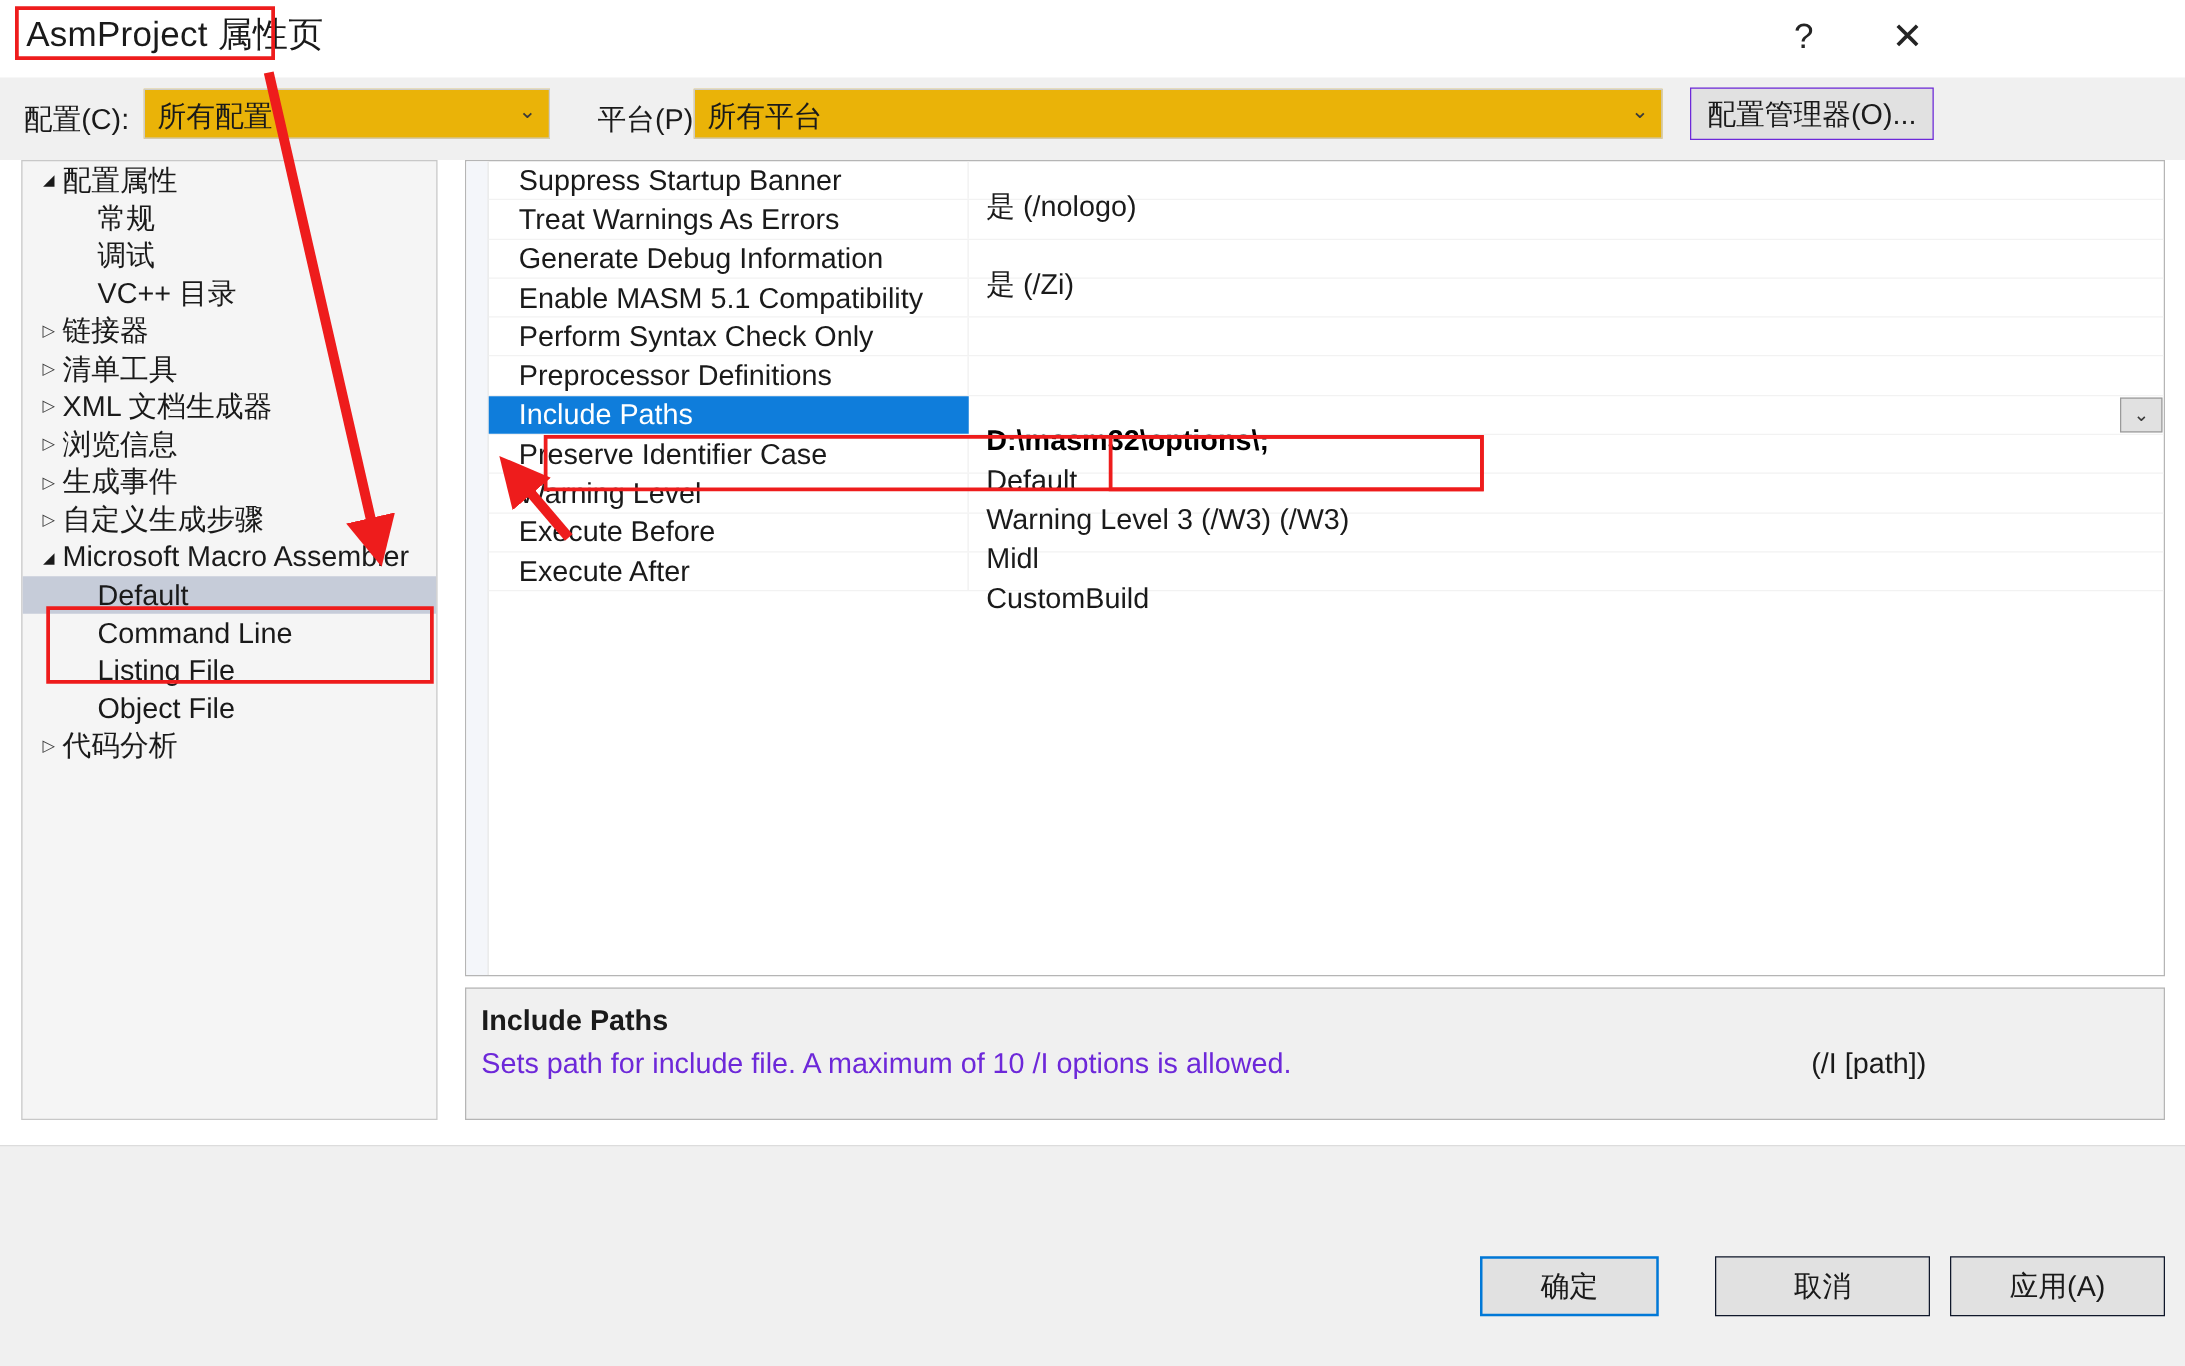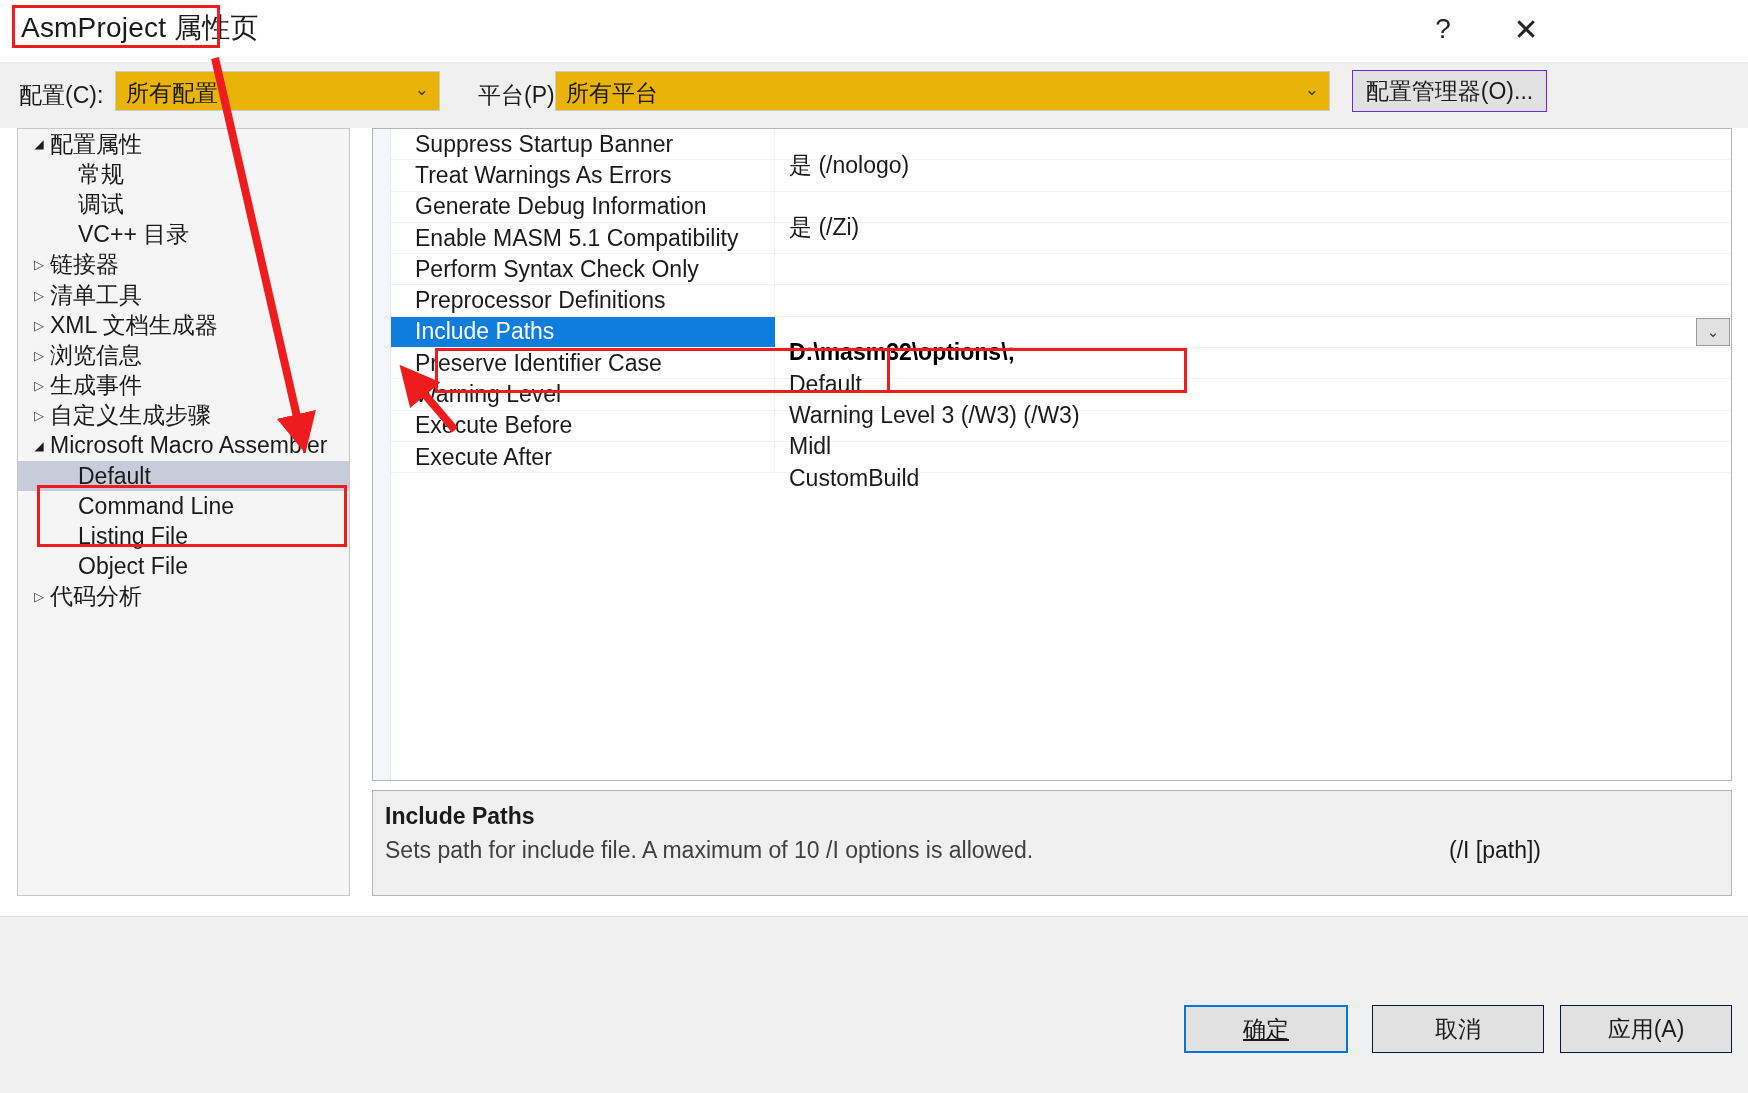--- a/index.html
+++ b/index.html
@@ -220,21 +220,21 @@
     left: 12px; top: 12px;
     font-size: 23px;
     font-weight: bold;
     color: #1a1a1a;
     white-space: nowrap;
   }
   #desc-body {
     position: absolute;
     left: 12px; top: 46px;
     font-size: 23px;
-    color: #404040;
+    color: #6d28d9;
     white-space: nowrap;
   }
   #desc-syntax {
     position: absolute;
     left: 1076px; top: 46px;
     font-size: 23px;
     color: #1a1a1a;
     white-space: nowrap;
   }
 
@@ -253,21 +253,21 @@
     background: #e1e1e1;
     border: 1px solid #0f172a;
     box-sizing: border-box;
     display: flex; align-items: center; justify-content: center;
     font-size: 23px; color: #1a1a1a;
     white-space: nowrap;
   }
   .dlg-button.default {
     border: 2px solid #0078d7;
   }
-  #ok-button { left: 1184px; width: 164px; text-decoration: underline; }
+  #ok-button { left: 1184px; width: 143px; }
   #cancel-button { left: 1372px; width: 172px; }
   #apply-button { left: 1560px; width: 172px; }
 
   
   .annot-box {
     position: absolute;
     border: 3px solid #ee1c1c;
     box-sizing: border-box;
     pointer-events: none;
   }

